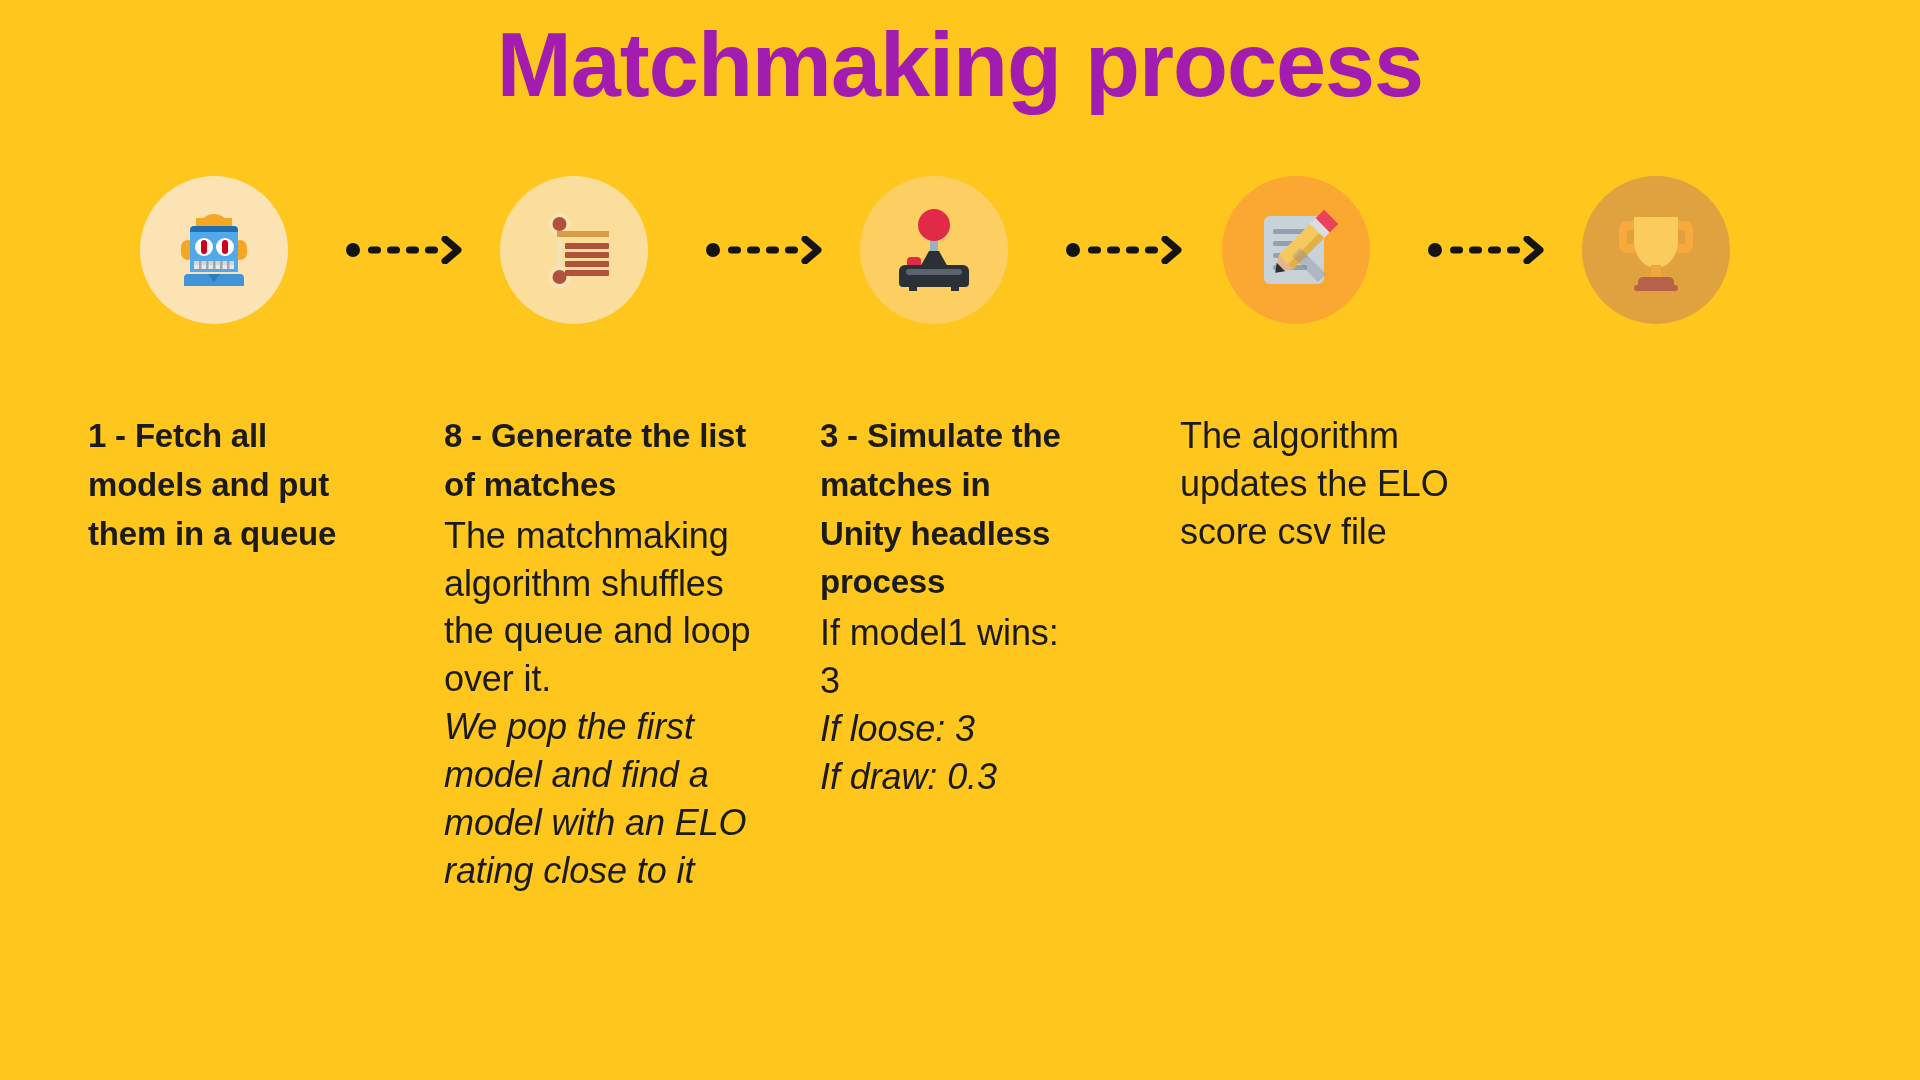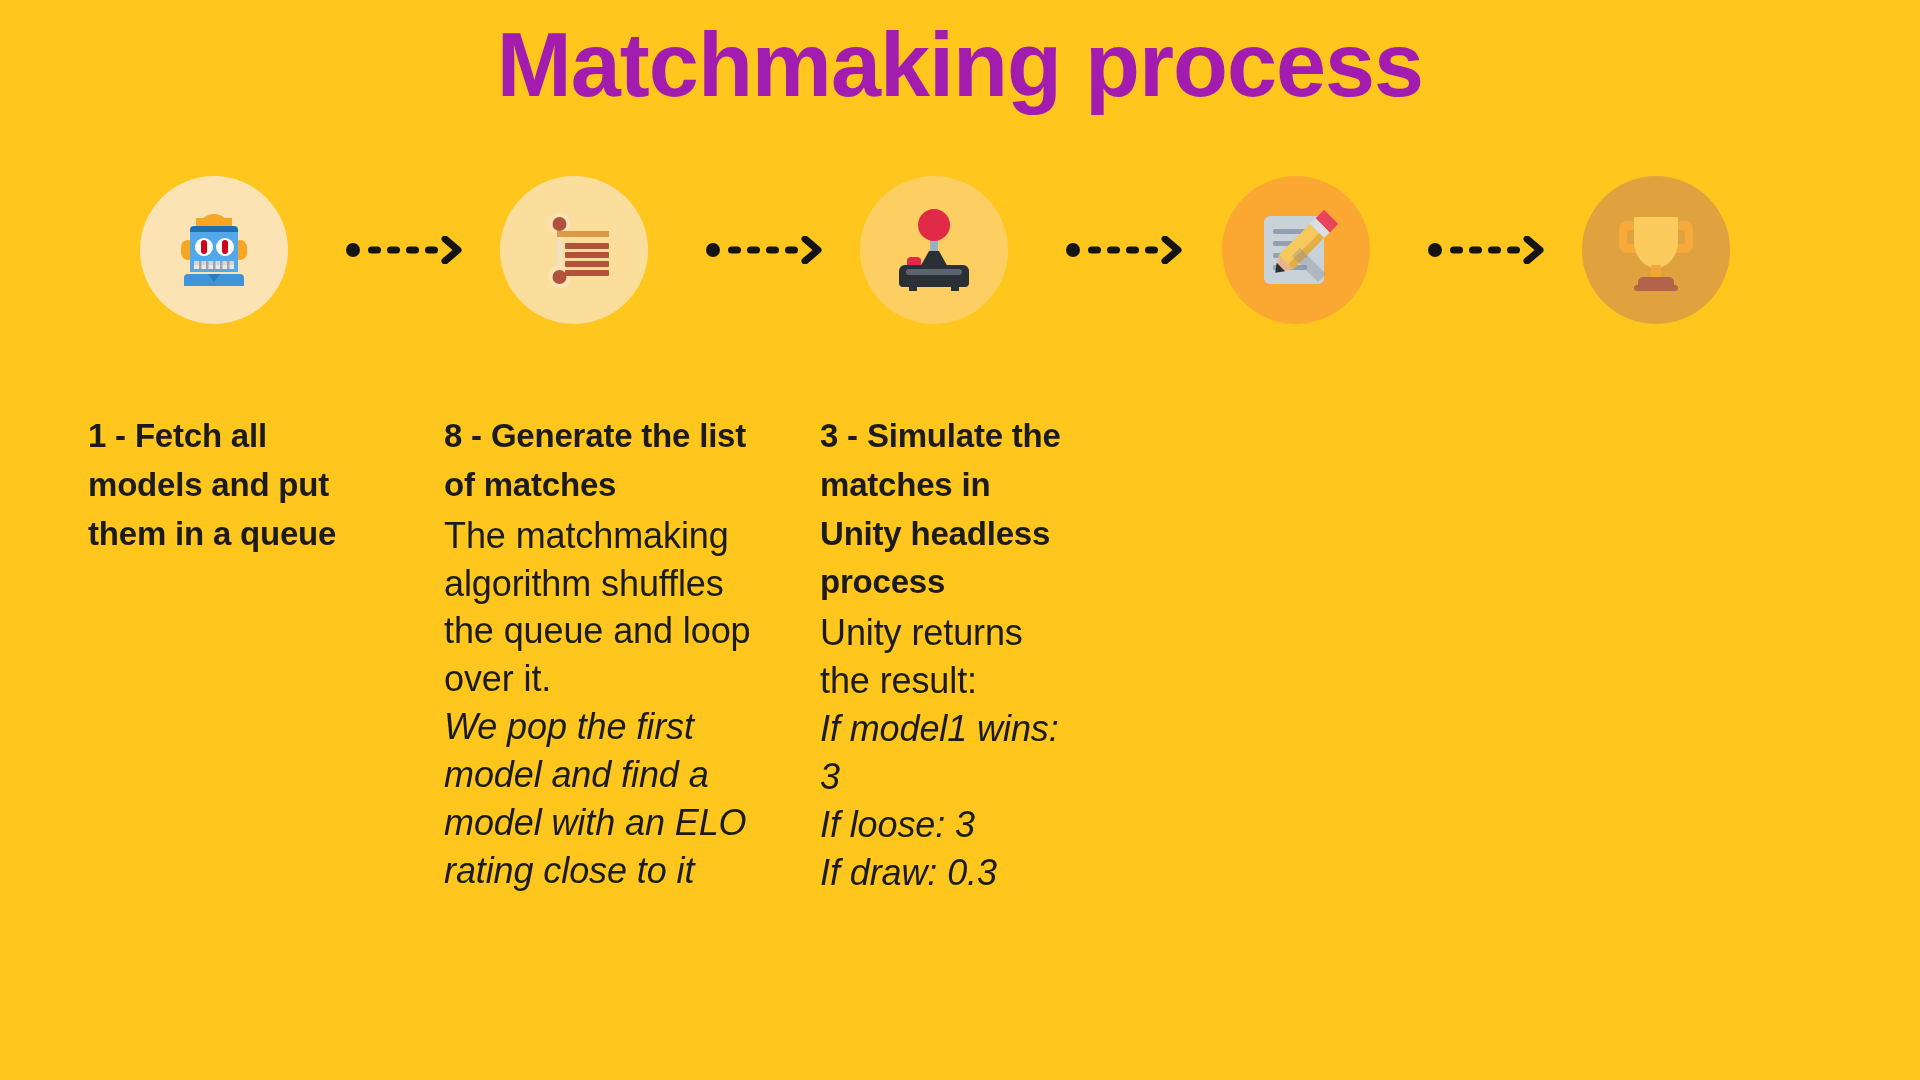--- a/index.html
+++ b/index.html
@@ -224,23 +224,25 @@
     <h3>8 - Generate the list of matches</h3>
     <div class="body" id="body-1">
         <p>The matchmaking algorithm shuffles the queue and loop over it.</p>
         <p>We pop the first model and find a model with an ELO rating close to it</p>
       </div>
   </div>
 
   <div class="col" id="col-2" style="left: 820px; width: 260px;">
     <h3>3 - Simulate the matches in Unity headless process</h3>
     <div class="body" id="body-2">
-        <p>Unity returns the result:</p>
         <p>If model1 wins: 3</p>
         <p>If loose: 3</p>
         <p>If draw: 0.3</p>
       </div>
   </div>
 
   <div class="col" id="col-3" style="left: 1180px; width: 270px;">
+    <div class="body" id="body-3">
+        <p>The algorithm updates the ELO score csv file</p>
+      </div>
   </div>
 
 </div>
 
 </body></html>

